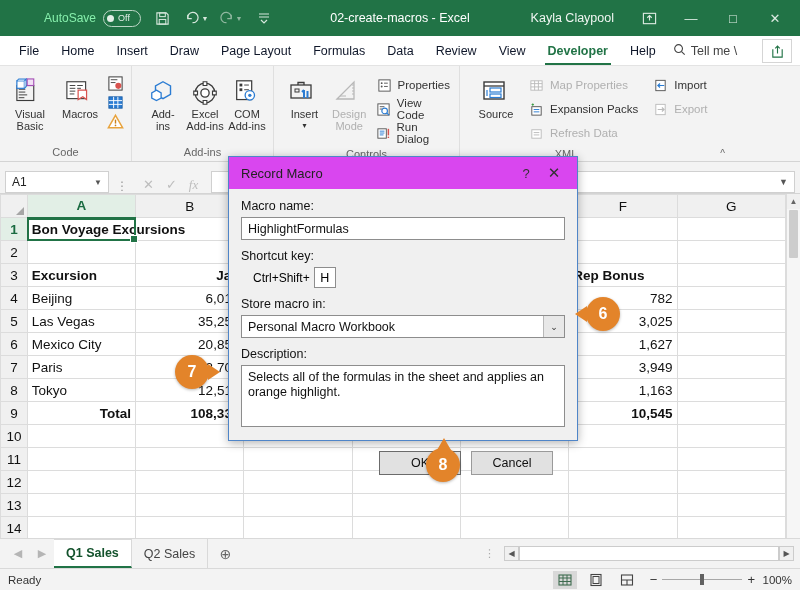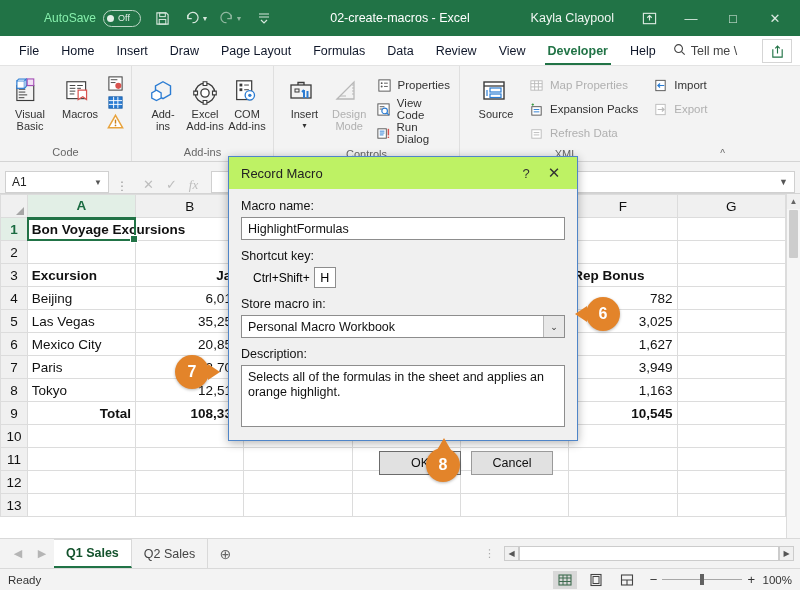--- a/index.html
+++ b/index.html
@@ -172,21 +172,21 @@
   .zoomline { display: flex; align-items: center; gap: 5px; margin-left: 4px; }
   .zt { width: 80px; height: 1px; background: #a8a8a8; position: relative; }
   .zthumb { position: absolute; left: 38px; top: -5px; width: 4px; height: 11px; background: #616161; }
   .zpct { width: 32px; text-align: right; }
 
   
   .dialog {
     position: absolute; left: 228px; top: 156px; width: 350px; height: 285px;
     background: #f0f0f0; border: 1px solid #4f85c8; box-shadow: 0 2px 9px rgba(0,0,0,.3); z-index: 50;
   }
-  .dlg-title { height: 32px; background: #bef264; display: flex; align-items: center; padding: 0 8px 0 12px; }
+  .dlg-title { height: 32px; background: #d946ef; display: flex; align-items: center; padding: 0 8px 0 12px; }
   .dlg-title-txt { font-size: 13px; color: #222; }
   .dlg-help { margin-left: auto; width: 26px; text-align: center; color: #333; font-size: 13px; }
   .dlg-close { width: 30px; text-align: center; color: #333; font-size: 15px; }
   .dlg-body { padding: 10px 12px 0; }
   .dlg-lbl { font-size: 12.5px; color: #111; margin-bottom: 4px; }
   .dlg-input {
     height: 23px; background: #fff; border: 1px solid #8d8d8d;
     display: flex; align-items: center; padding: 0 6px; font-size: 12.5px; color: #111;
   }
   .sc-row { display: flex; align-items: center; gap: 4px; padding-left: 12px; margin-bottom: 9px; }
@@ -700,20 +700,30 @@
     <tr>
       <td class="rowh">13</td>
       <td></td>
           <td></td>
       <td></td>
           <td></td>
       <td></td>
           <td></td>
       <td></td>
     </tr>
+    <tr>
+      <td class="rowh">14</td>
+      <td></td>
+          <td></td>
+      <td></td>
+          <td></td>
+      <td></td>
+          <td></td>
+      <td></td>
+    </tr>
   </tbody>
     </table>
   <div class="vscroll">
     <div class="vs-up">▲</div>
     <div class="vs-thumb"></div>
   </div>
 </div>
 
 <div class="sheetbar">
   <span class="navarrow">◀</span>

